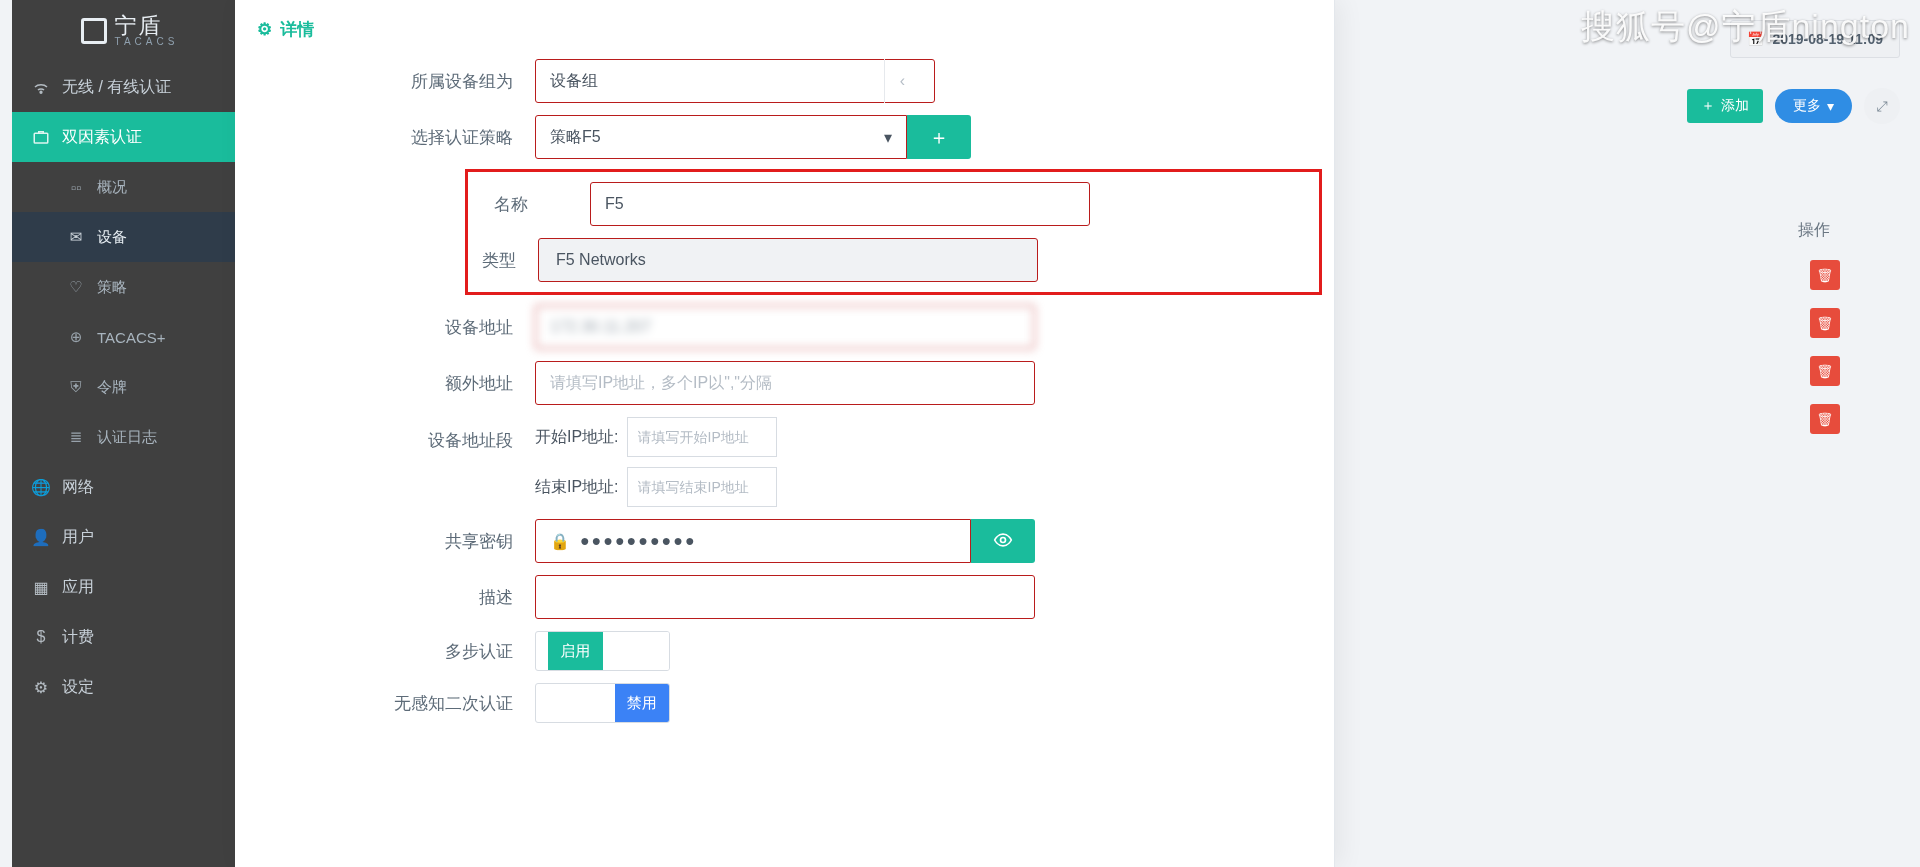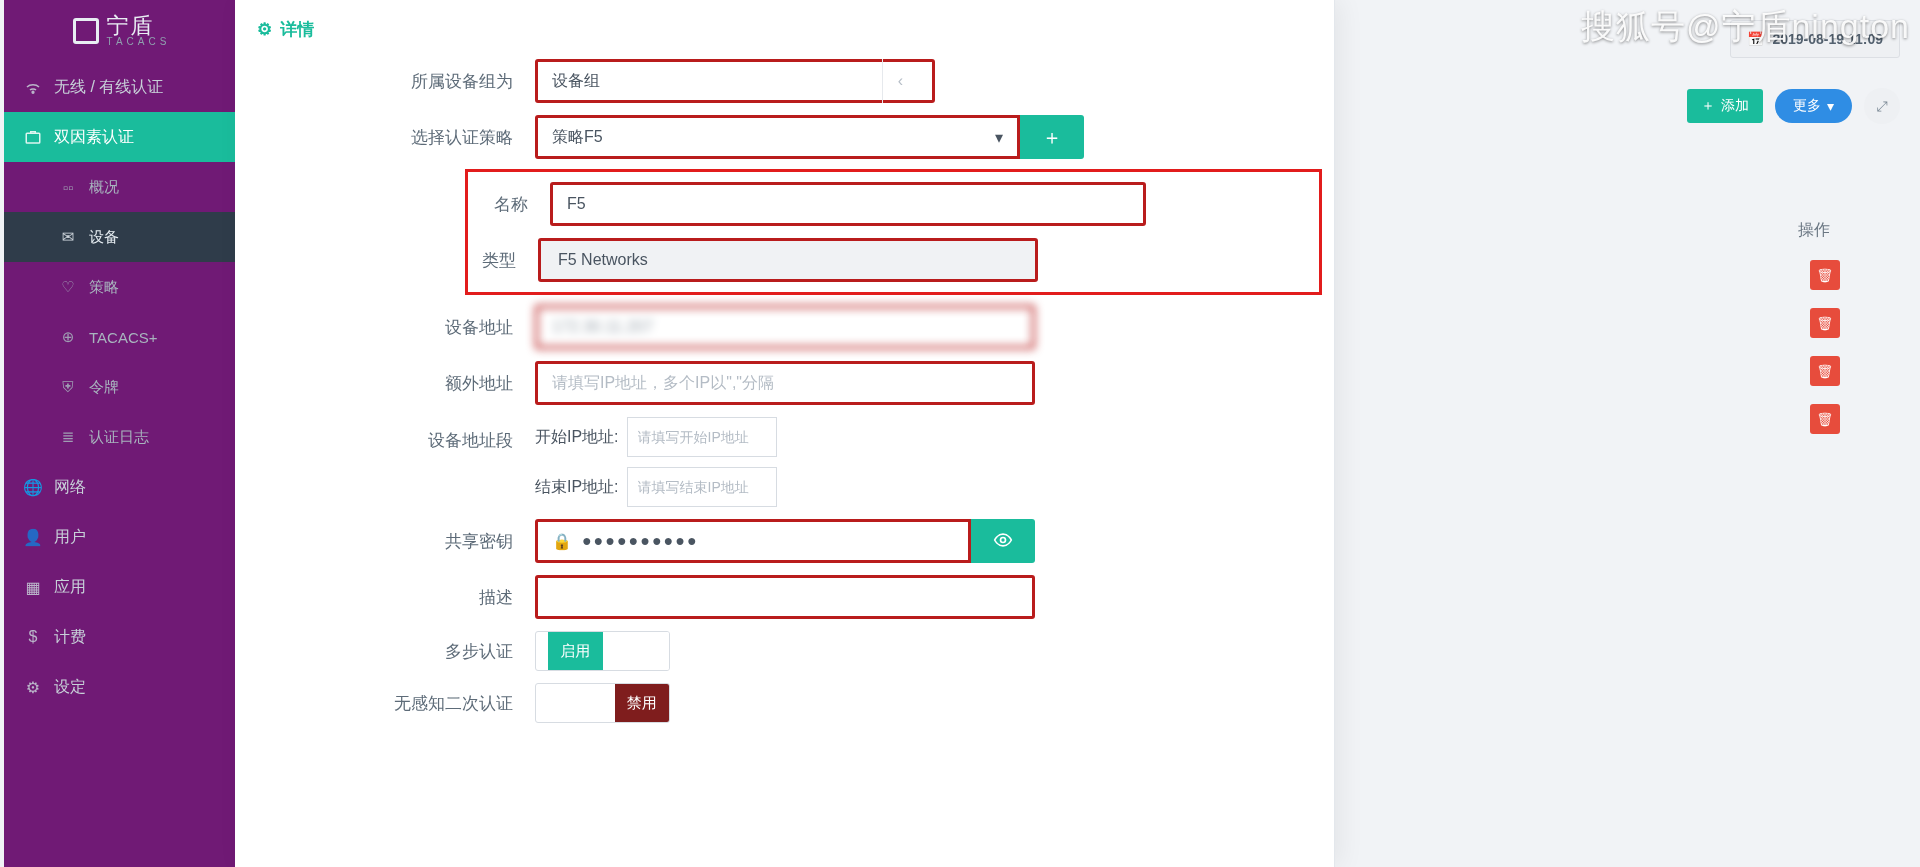--- a/index.html
+++ b/index.html
@@ -9,24 +9,24 @@
       background: #f1f3f6;
       width: 1920px;
       height: 867px;
       position: relative;
       overflow: hidden;
     }
 
     
     .sidebar {
       position: absolute;
-      left: 4px; top: 0;
+      left: 12px; top: 0;
       width: 235px;
       height: 100%;
-      background: #701a75;
+      background: #404040;
       color: #c7d0d8;
       display: flex;
       flex-direction: column;
     }
     .logo {
       height: 62px;
       display: flex;
       align-items: center;
       justify-content: center;
       gap: 8px;
@@ -111,21 +111,21 @@
       display:flex; align-items:center;
       padding: 6px 0;
     }
     .form-label{
       width:300px; text-align:right; padding-right:22px;
       color:#5d6b78; font-size:17px;
     }
     .form-field{ flex:1; display:flex; align-items:center; gap:10px; padding-right:60px;}
     .input, .select, .readonly{
       width:500px; height:44px;
-      border:3px solid #b91c1c; border-radius:3px;
+      border:1px solid #b91c1c; border-radius:3px;
       padding:0 14px; font-size:16px; color:#4a5561; background:#fff;
     }
     .select{ display:flex; align-items:center; justify-content:space-between; background:#fff;}
     .readonly{ background:#f0f2f4; display:flex; align-items:center;padding-left:17px;}
     .combo{ display:flex; }
     .combo .select{ border-top-right-radius:0; border-bottom-right-radius:0;}
     .plus-btn{
       width:64px; height:44px; background:#1abc9c; color:#fff;
       border:none; font-size:20px; cursor:pointer;
       border-top-right-radius:3px; border-bottom-right-radius:3px;
@@ -139,21 +139,21 @@
     .iprow .sublabel{ color:#4a5561; font-size:16px;}
     .iprow input{ width:150px; height:40px; border:1px solid #d7dce2; padding:0 10px; font-size:14px;}
     .pw-wrap{ display:flex;}
     .pw-wrap .input{ border-top-right-radius:0; border-bottom-right-radius:0; width:436px;}
     .eye-btn{ width:64px; height:44px; background:#1abc9c; border:none; color:#fff;
               display:flex; align-items:center; justify-content:center; cursor:pointer;
               border-top-right-radius:3px; border-bottom-right-radius:3px;}
     .toggle{ display:flex; width:135px; height:40px; border:1px solid #d7dce2; border-radius:3px; overflow:hidden;}
     .toggle .seg{ flex:1; display:flex; align-items:center; justify-content:center; font-size:15px;margin-left:12px;}
     .seg.on{ background:#1abc9c; color:#fff;}
-    .seg.off-active{ background:#7f1d1d; color:#fff;}
+    .seg.off-active{ background:#3b82f6; color:#fff;}
     .seg.inactive{ background:#fff; color:#7b8894;}
     .highlight-box{
       border:3px solid #e21c1c;
     }
 
     
     .watermark{
       position:absolute; right:10px; top:4px;
       font-size:34px; font-weight:400;
       color:rgba(255,255,255,.92);
@@ -297,36 +297,36 @@
         <span>设备组</span>
         <span class="chev">‹</span>
       </div>
     </div>
   </div>
 
   <div class="form-row">
     <div class="form-label">选择认证策略</div>
     <div class="form-field">
       <div class="combo">
-        <div class="select" style="width:485px;">
+        <div class="select" style="width:372px;">
           <span>策略F5</span>
           <span>▾</span>
         </div>
         <button class="plus-btn">
           <span>＋</span>
         </button>
       </div>
     </div>
   </div>
 
   <div class="highlight-box" style="margin:4px 12px 4px 230px; padding:4px 0;">
     <div class="form-row" style="padding:6px 12px;">
       <div class="form-label" style="width:70px;">名称</div>
       <div class="form-field">
-        <input class="input" style="width: 596px;" value="F5">
+        <input class="input" style="width: 500px; margin-left: 40px;" value="F5">
       </div>
     </div>
     <div class="form-row" style="padding:6px 0;">
       <div class="form-label" style="width:70px;">类型</div>
       <div class="form-field">
         <div class="readonly" style="width:500px;">
           <span>F5 Networks</span>
         </div>
       </div>
     </div>

